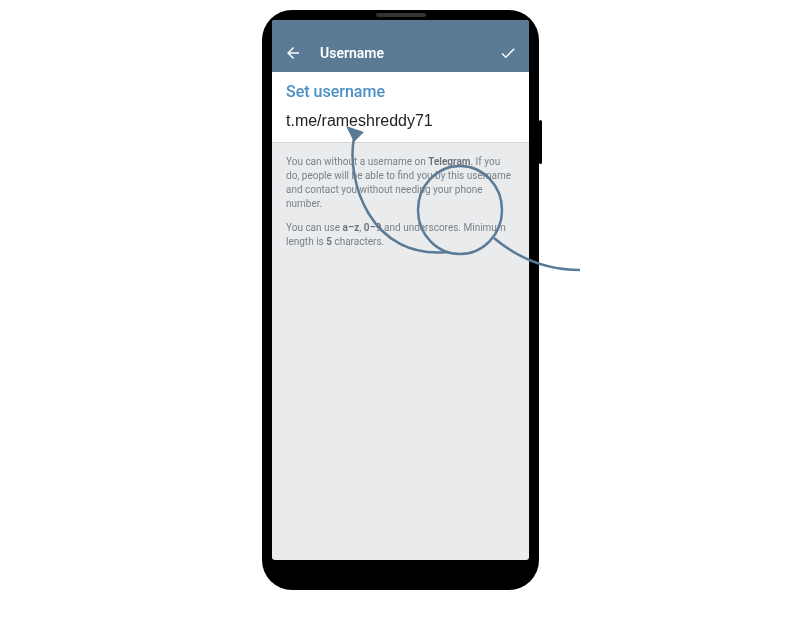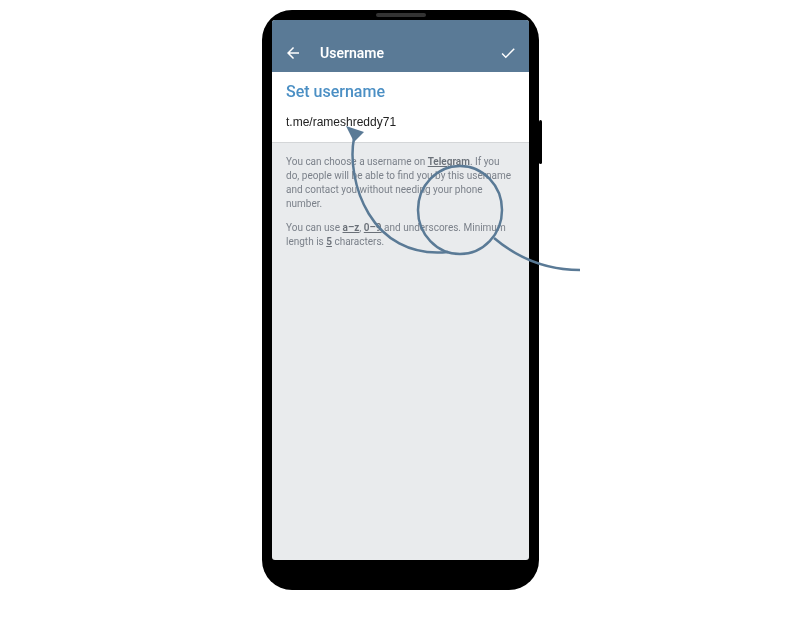--- a/index.html
+++ b/index.html
@@ -69,32 +69,32 @@
   .section-label {
     color: #4b8fc4;
     font-size: 16px;
     font-weight: 500;
     margin-bottom: 10px;
   }
   .username-input {
     width: 100%;
     border: none;
     outline: none;
-    font-size: 12px;
+    font-size: 16px;
     color: #222;
     background: transparent;
   }
   .info-block {
     padding: 12px 14px;
     font-size: 10px;
     line-height: 1.4;
     color: #7b818a;
   }
   .info-block p { margin-bottom: 10px; }
-  .info-block b { color: #6a7078; font-weight: 600; text-decoration: underline; }
+  .info-block b { color: #6a7078; font-weight: 600; }
   .annotation {
     position: absolute;
     pointer-events: none;
     z-index: 20;
   }
   .side-button {
     position: absolute;
     background: #000;
     border-radius: 2px;
   }
@@ -120,21 +120,21 @@
       </svg>
     </div>
 
     <div class="section">
       <div class="section-label">Set username</div>
       <input class="username-input" type="text" value="t.me/rameshreddy71" style="">
     </div>
 
     <div class="info-block">
       <p>
-        <span>You can choose a username on </span><b>Telegram</b><span>. If you do, people will be able to find you by this username and contact you without needing your phone number.</span>
+        <span>You can without a username on </span><b>Telegram</b><span>. If you do, people will be able to find you by this username and contact you without needing your phone number.</span>
       </p>
       <p>
         <span>You can use </span><b>a–z</b><span>, </span><b>0–9</b><span> and underscores. Minimum length is </span><b>5</b><span> characters.</span>
       </p>
     </div>
 
   </div>
 </div>
 
 <svg class="annotation" style="left:260px; top:120px;" width="330" height="200">

